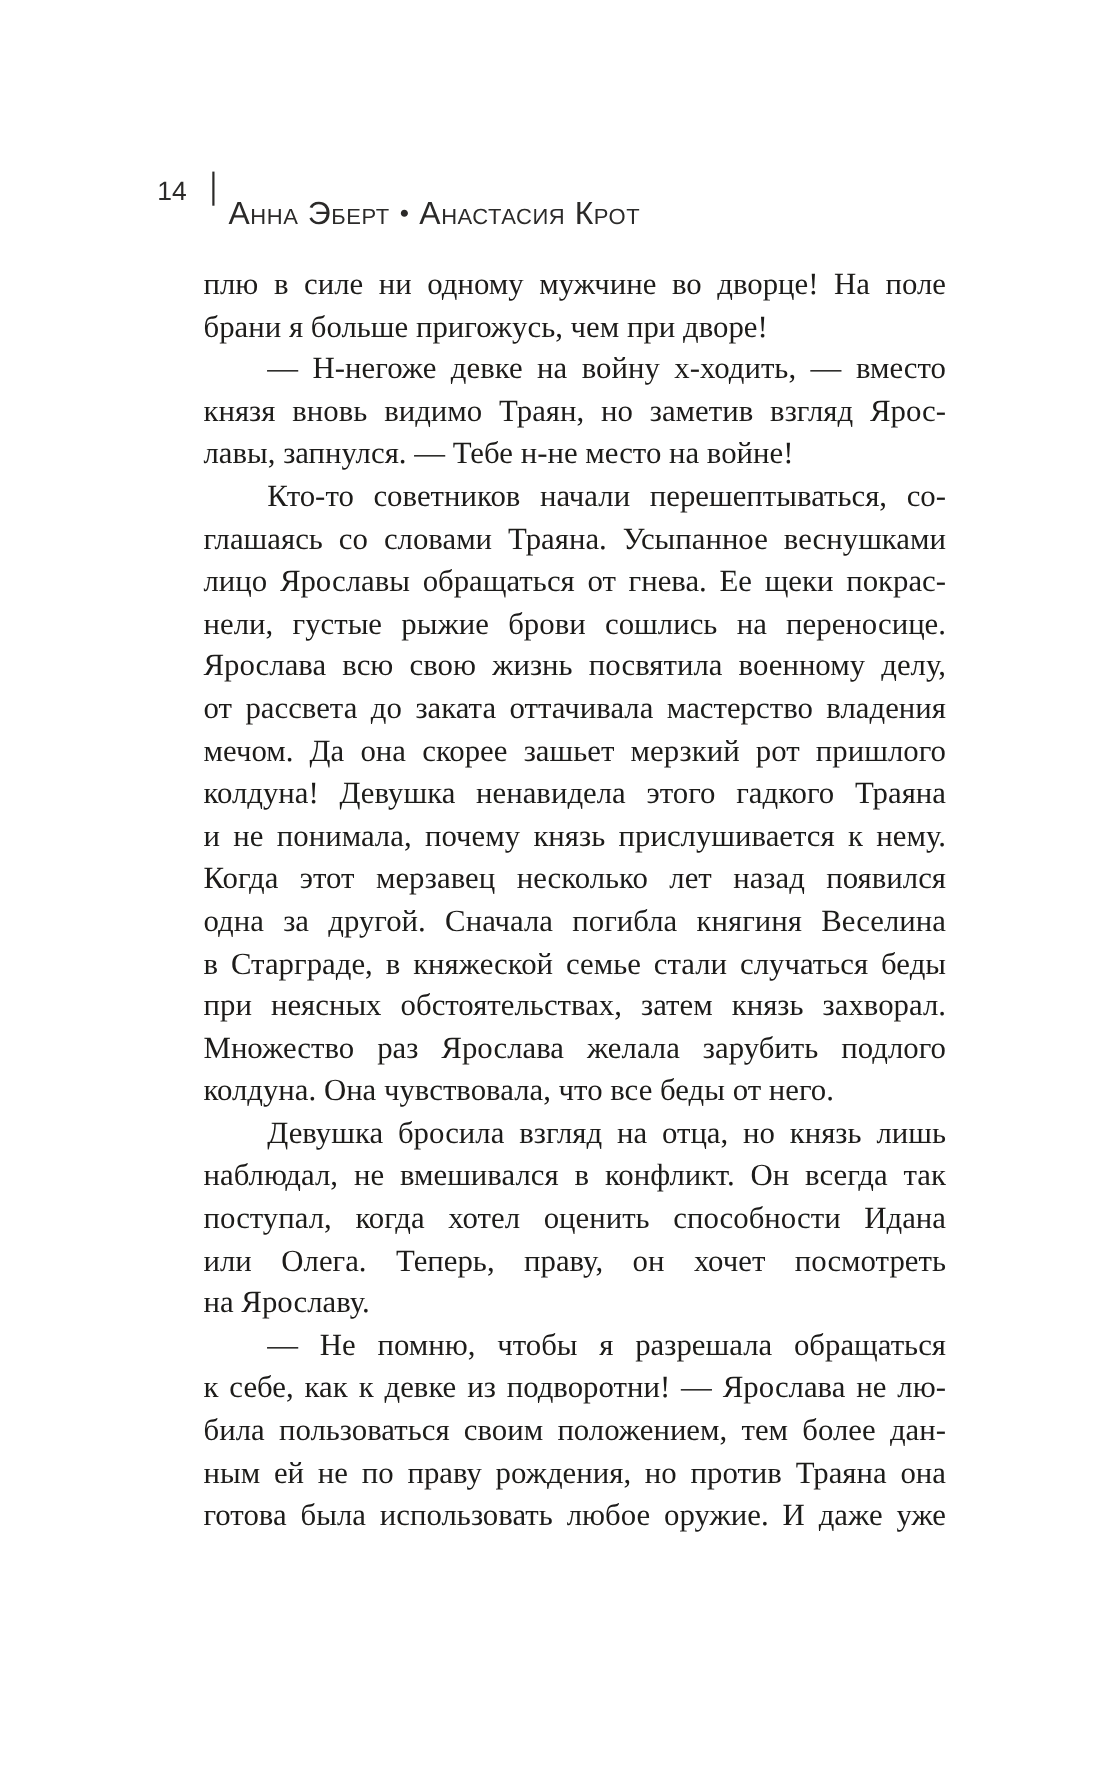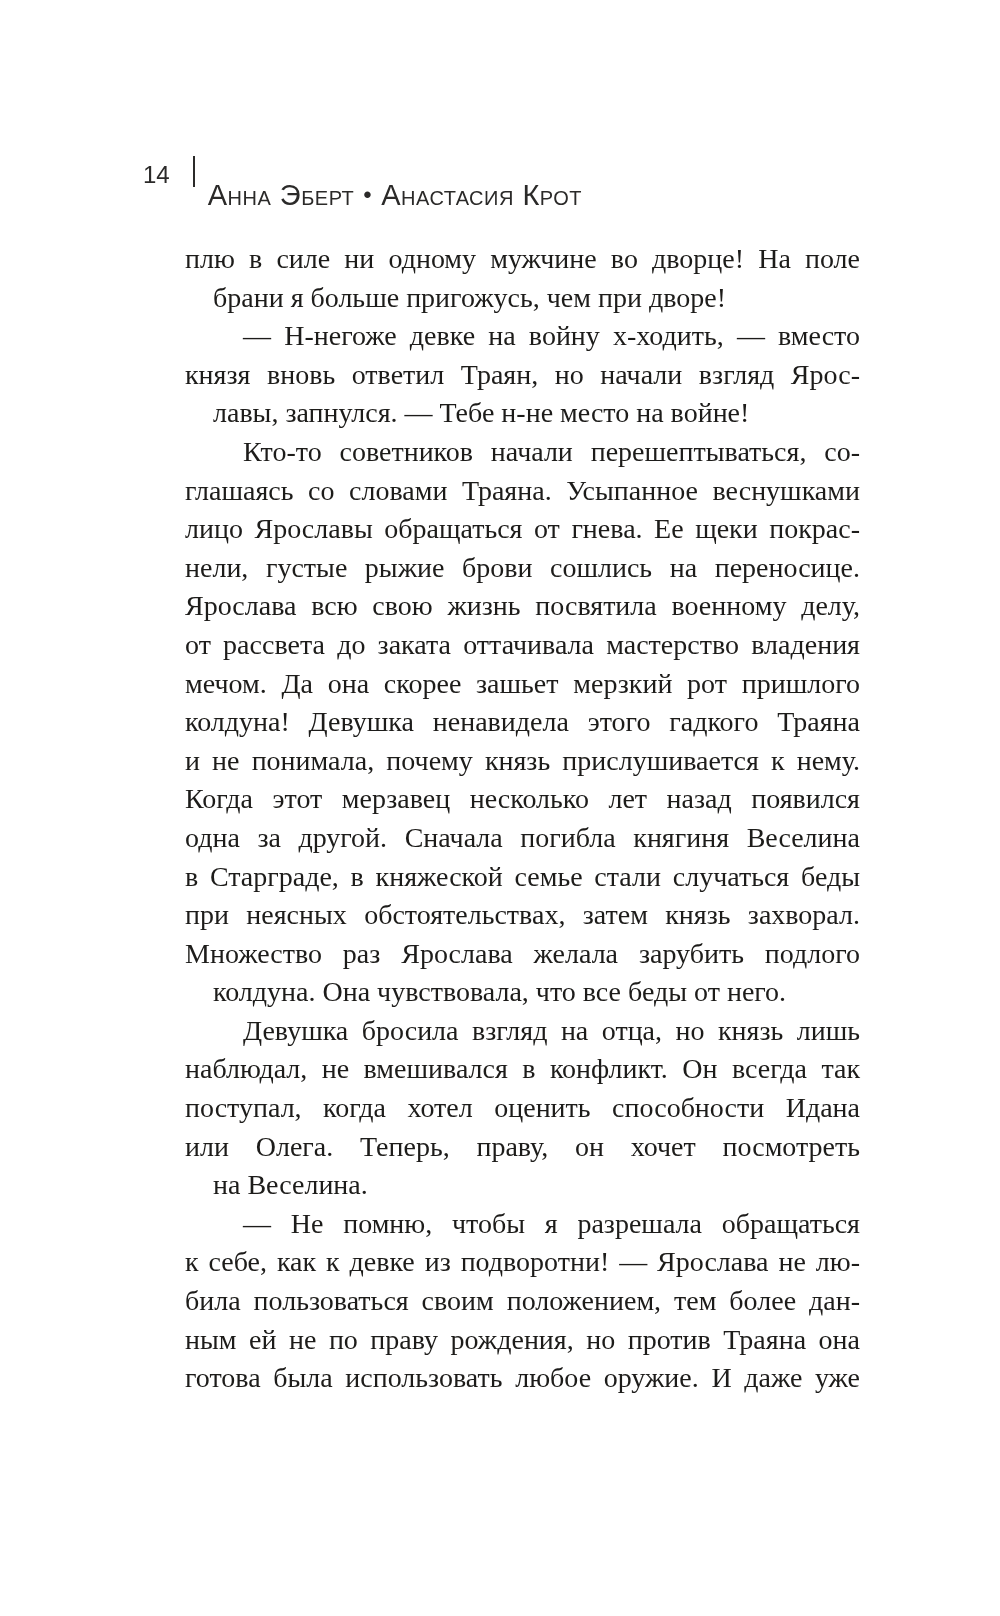--- a/index.html
+++ b/index.html
@@ -60,21 +60,20 @@
     color: #1d1c1a;
   }
   .para { margin: 0; padding: 0; }
   .line {
     text-align: justify;
     text-align-last: justify;
   }
   .line.last {
     text-align: right;
     text-align-last: left;
-    margin-left: 28px;
   }
   .para.indent .line:first-child {
     text-indent: 58px;
   }
 </style>
 </head>
 <body>
 
 <div class="page">
 
@@ -86,21 +85,21 @@
     </span>
   </header>
 
   <main class="text-block" id="text-block">
       <div class="para">
         <div class="line">плю в силе ни одному мужчине во дворце! На поле</div>
         <div class="line last">брани я больше пригожусь, чем при дворе!</div>
       </div>
       <div class="para indent">
         <div class="line">— Н-негоже девке на войну х-ходить, — вместо</div>
-        <div class="line">князя вновь ответил Траян, но начали взгляд Ярос-</div>
+        <div class="line">князя вновь видимо Траян, но заметив взгляд Ярос-</div>
         <div class="line last">лавы, запнулся. — Тебе н-не место на войне!</div>
       </div>
       <div class="para indent">
         <div class="line">Кто-то советников начали перешептываться, со-</div>
         <div class="line">глашаясь со словами Траяна. Усыпанное веснушками</div>
         <div class="line">лицо Ярославы обращаться от гнева. Ее щеки покрас-</div>
         <div class="line">нели, густые рыжие брови сошлись на переносице.</div>
         <div class="line">Ярослава всю свою жизнь посвятила военному делу,</div>
         <div class="line">от рассвета до заката оттачивала мастерство владения</div>
         <div class="line">мечом. Да она скорее зашьет мерзкий рот пришлого</div>
@@ -111,21 +110,21 @@
         <div class="line">в Старграде, в княжеской семье стали случаться беды</div>
         <div class="line">при неясных обстоятельствах, затем князь захворал.</div>
         <div class="line">Множество раз Ярослава желала зарубить подлого</div>
         <div class="line last">колдуна. Она чувствовала, что все беды от него.</div>
       </div>
       <div class="para indent">
         <div class="line">Девушка бросила взгляд на отца, но князь лишь</div>
         <div class="line">наблюдал, не вмешивался в конфликт. Он всегда так</div>
         <div class="line">поступал, когда хотел оценить способности Идана</div>
         <div class="line">или Олега. Теперь, праву, он хочет посмотреть</div>
-        <div class="line last">на Веселина.</div>
+        <div class="line last">на Ярославу.</div>
       </div>
       <div class="para indent">
         <div class="line">— Не помню, чтобы я разрешала обращаться</div>
         <div class="line">к себе, как к девке из подворотни! — Ярослава не лю-</div>
         <div class="line">била пользоваться своим положением, тем более дан-</div>
         <div class="line">ным ей не по праву рождения, но против Траяна она</div>
         <div class="line">готова была использовать любое оружие. И даже уже</div>
       </div>
     </main>
 

